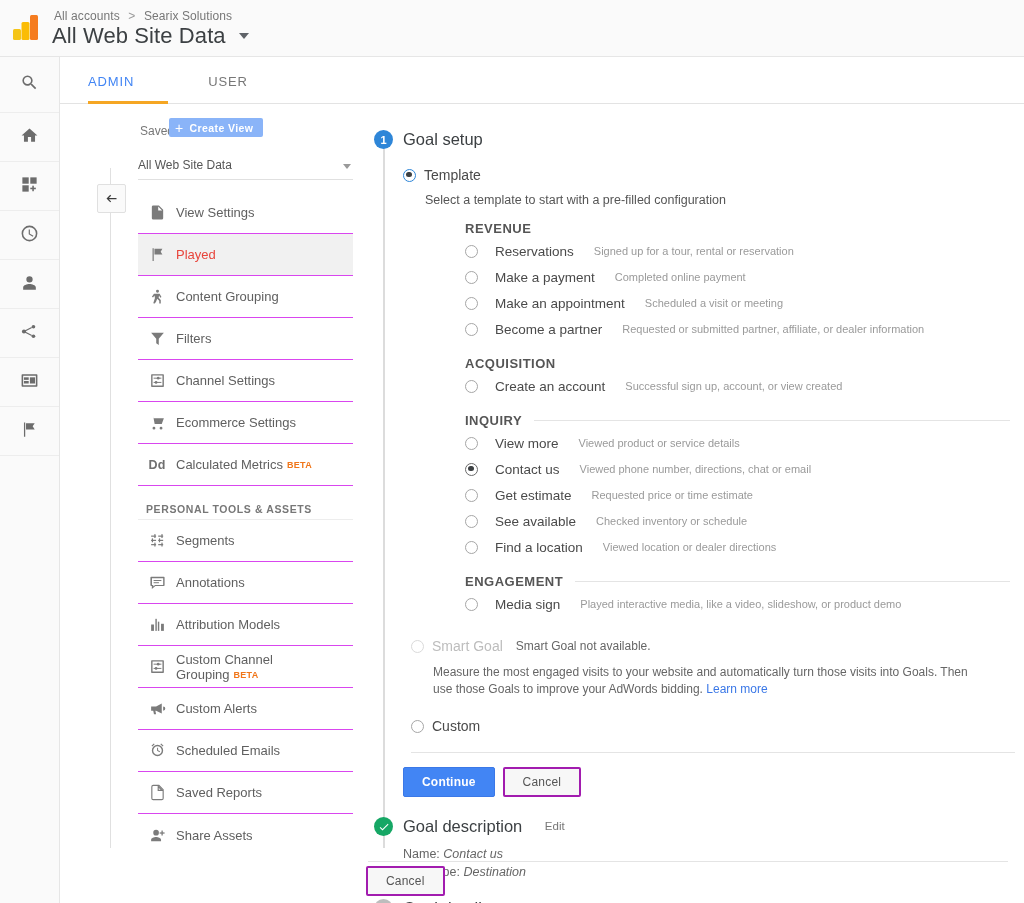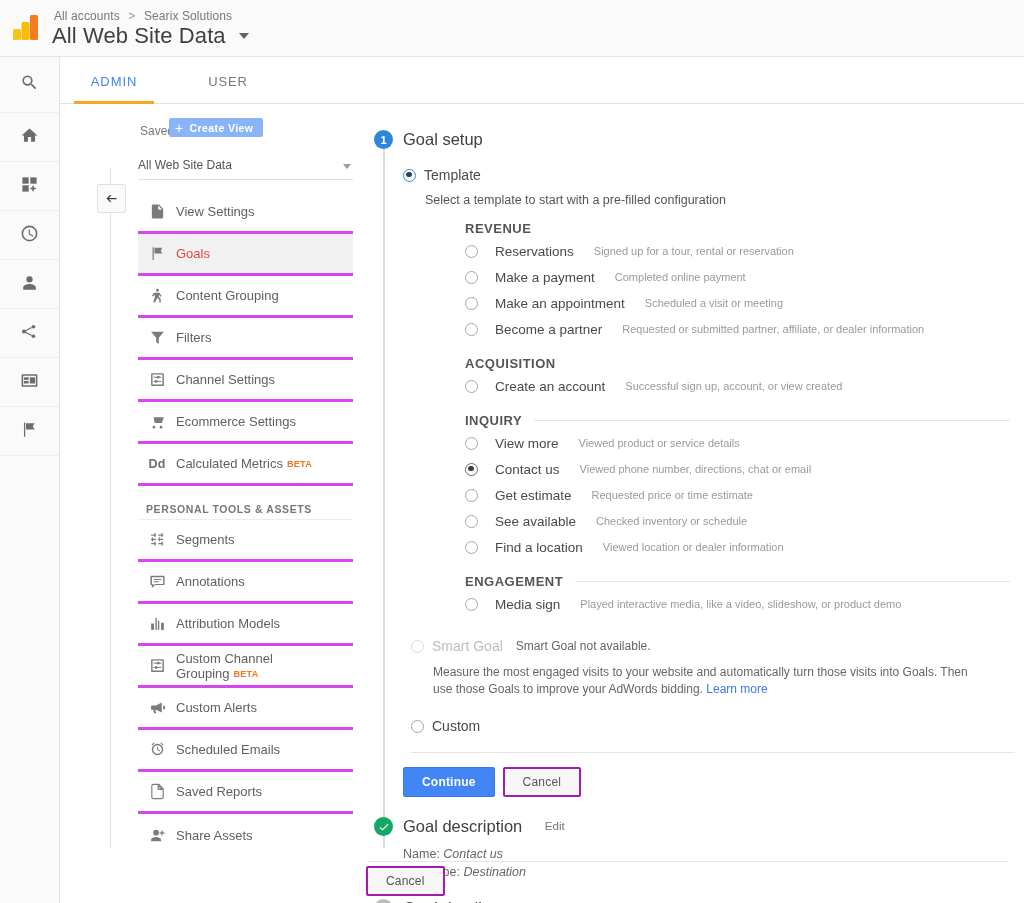--- a/index.html
+++ b/index.html
@@ -57,21 +57,21 @@
   .tab {
     position: absolute; top: 0; height: 47px; line-height: 50px;
     font-size: 13px; letter-spacing: .9px; font-weight: 500;
     color: #777; cursor: pointer;
   }
   .tab.sel { color: #4285f4; }
   .tab.sel::after {
     content: ""; position: absolute; left: 0; right: 0; bottom: 0;
     height: 3px; background: #f5a623;
   }
-  .tab-admin { left: 14px; width: 80px; text-align: center; }
+  .tab-admin { left: 28px; width: 80px; text-align: left; }
   .tab-user  { left: 138px; width: 60px; text-align: center; }
 
   
   .viewcol {
     position: absolute; left: 138px; top: 118px; width: 215px;
   }
   .view-head { position: relative; height: 28px; }
   .view-label {
     position: absolute; left: 2px; top: 6px; font-size: 12px; color: #777;
   }
@@ -105,21 +105,21 @@
     cursor: pointer; z-index: 3;
   }
   .vline {
     position: absolute; left: -28px; top: 50px; width: 1px; height: 680px;
     background: #e0e0e0;
   }
 
   .menu { position: relative; margin-top: 12px; }
   .menu-row {
     position: relative; height: 42px; display: flex; align-items: center;
-    border-bottom: 3px solid #d946ef; cursor: pointer;
+    border-bottom: 1px solid #d946ef; cursor: pointer;
   }
   .menu-row.active { background: #f1f1f1; }
   .menu-ico {
     width: 38px; flex: 0 0 38px;
     display: flex; align-items: center; justify-content: center;
   }
   .menu-ico svg { fill: #7b7b7b; }
   .menu-ico .dd-text {
     font-size: 12.5px; font-weight: 700; color: #6f6f6f;
     letter-spacing: .2px;
@@ -367,21 +367,21 @@
       </div>
       <div class="menu-txt">View Settings</div>
     </div>
 
     <div class="menu-row active">
       <div class="menu-ico">
         <svg width="17" height="17" viewBox="0 0 24 24">
             <path d="M5 3h1.7v18H5V3zm2.7 1h11.2l-2.4 4 2.4 4H7.7V4z"></path>
           </svg>
       </div>
-      <div class="menu-txt">Goals</div>
+      <div class="menu-txt">Played</div>
     </div>
 
     <div class="menu-row">
       <div class="menu-ico">
         <svg width="17" height="17" viewBox="0 0 24 24">
             <path d="M12 2.6a2.1 2.1 0 110 4.2 2.1 2.1 0 010-4.2zM9 8h6l2.6 4.6-1.6 1-1.8-3.1-.6 3.2 3 3.4V22h-2.1v-4l-3-3-1.4 4.2L8.2 22 6 21.4 8.4 14l-.7-3.5-2 2.9-1.6-1.1L7 8z"></path>
           </svg>
       </div>
       <div class="menu-txt">Content Grouping</div>
     </div>
@@ -599,21 +599,21 @@
           <span class="desc">Requested price or time estimate</span>
         </div>
         <div class="tmpl-opt">
           <span class="radio"></span>
           <span class="name">See available</span>
           <span class="desc">Checked inventory or schedule</span>
         </div>
         <div class="tmpl-opt">
           <span class="radio"></span>
           <span class="name">Find a location</span>
-          <span class="desc">Viewed location or dealer information</span>
+          <span class="desc">Viewed location or dealer directions</span>
         </div>
 
         <div class="cat" style="margin-top:14px">
           <span>ENGAGEMENT</span>
             <span class="ln"></span>
         </div>
         <div class="tmpl-opt">
           <span class="radio"></span>
           <span class="name">Media sign</span>
           <span class="desc">Played interactive media, like a video, slideshow, or product demo</span>

